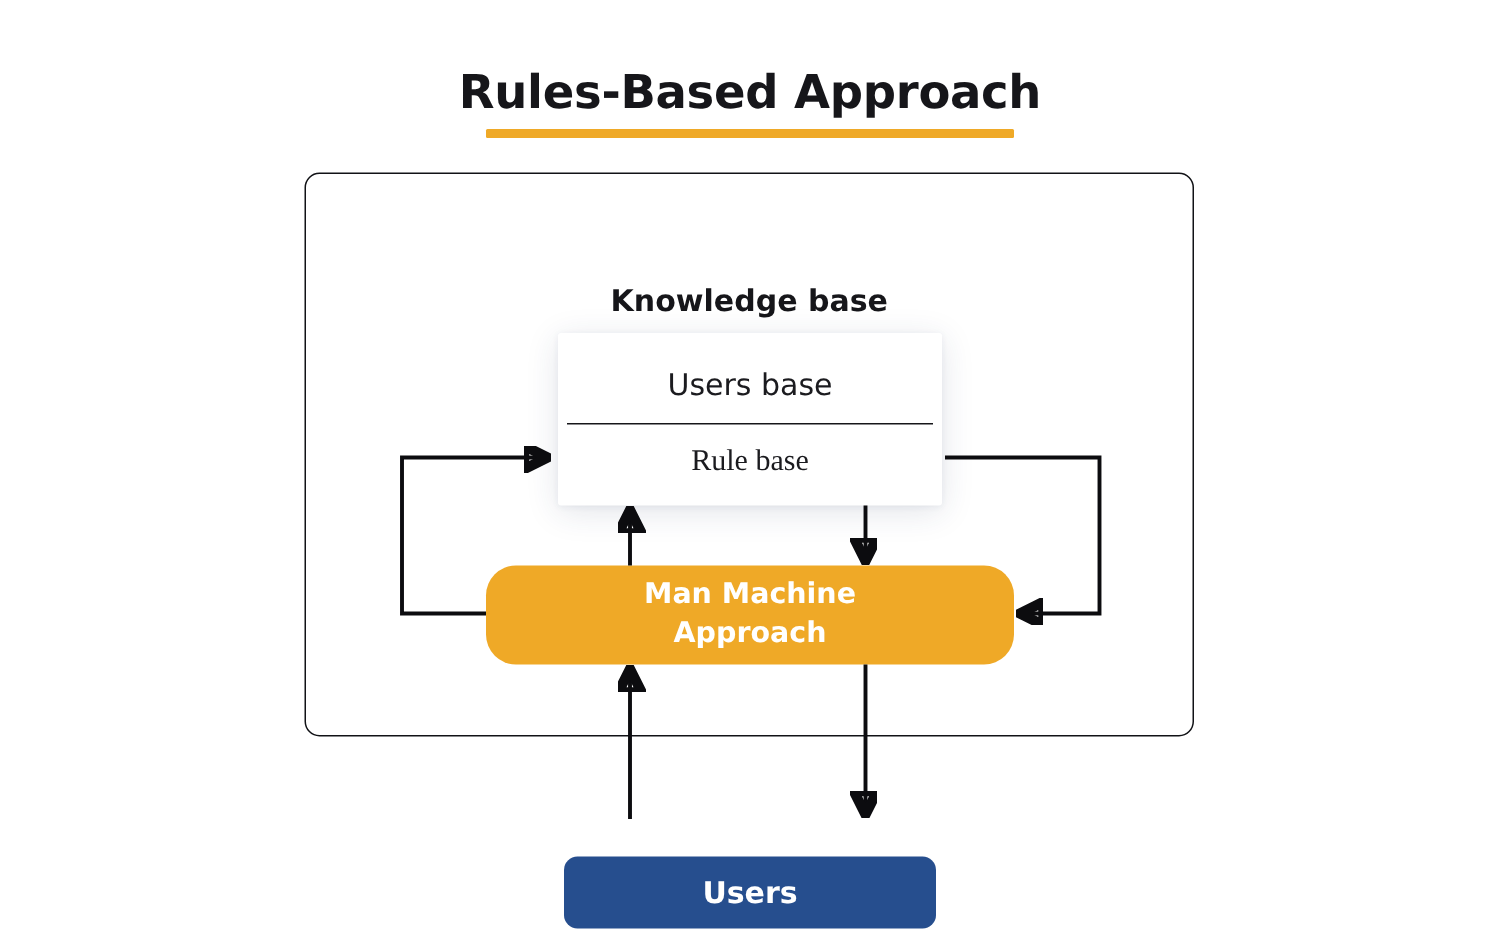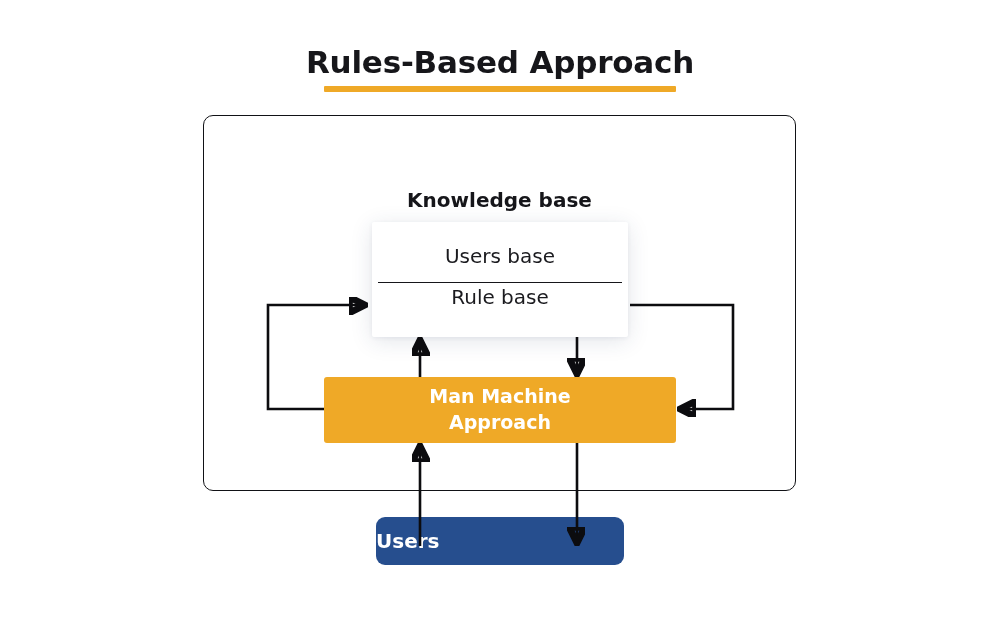--- a/index.html
+++ b/index.html
@@ -75,59 +75,60 @@
   }
   .card-row {
     position: absolute;
     left: 0;
     width: 100%;
     text-align: center;
     font-size: 20px;
     color: #1b1b1f;
   }
   #row-database { top: 22px; }
-  #row-rulebase { top: 63px; }
+  #row-rulebase { top: 74px; font-family: Liberation Serif, serif; }
   #card-divider {
     position: absolute;
     left: 6px;
     top: 60px;
     width: 244px;
     height: 1.4px;
     background: #16161a;
   }
 
   
   #mmi-box {
     position: absolute;
     left: 324px;
     top: 377px;
     width: 352px;
     height: 66px;
-    border-radius: 3px;
+    border-radius: 20px;
     display: flex;
     align-items: center;
     justify-content: center;
     text-align: center;
     color: #ffffff;
     font-size: 19px;
     font-weight: bold;
     line-height: 1.35;
     box-sizing: border-box;
   }
 
   
   #users-box {
     position: absolute;
     left: 376px;
-    top: 517px;
+    top: 571px;
     width: 248px;
     height: 48px;
     border-radius: 9px;
     display: flex;
     align-items: center;
+    justify-content: center;
     color: #ffffff;
     font-size: 20px;
     font-weight: bold;
     box-sizing: border-box;
   }
 
   
   #connectors {
     position: absolute;
     left: 0;

